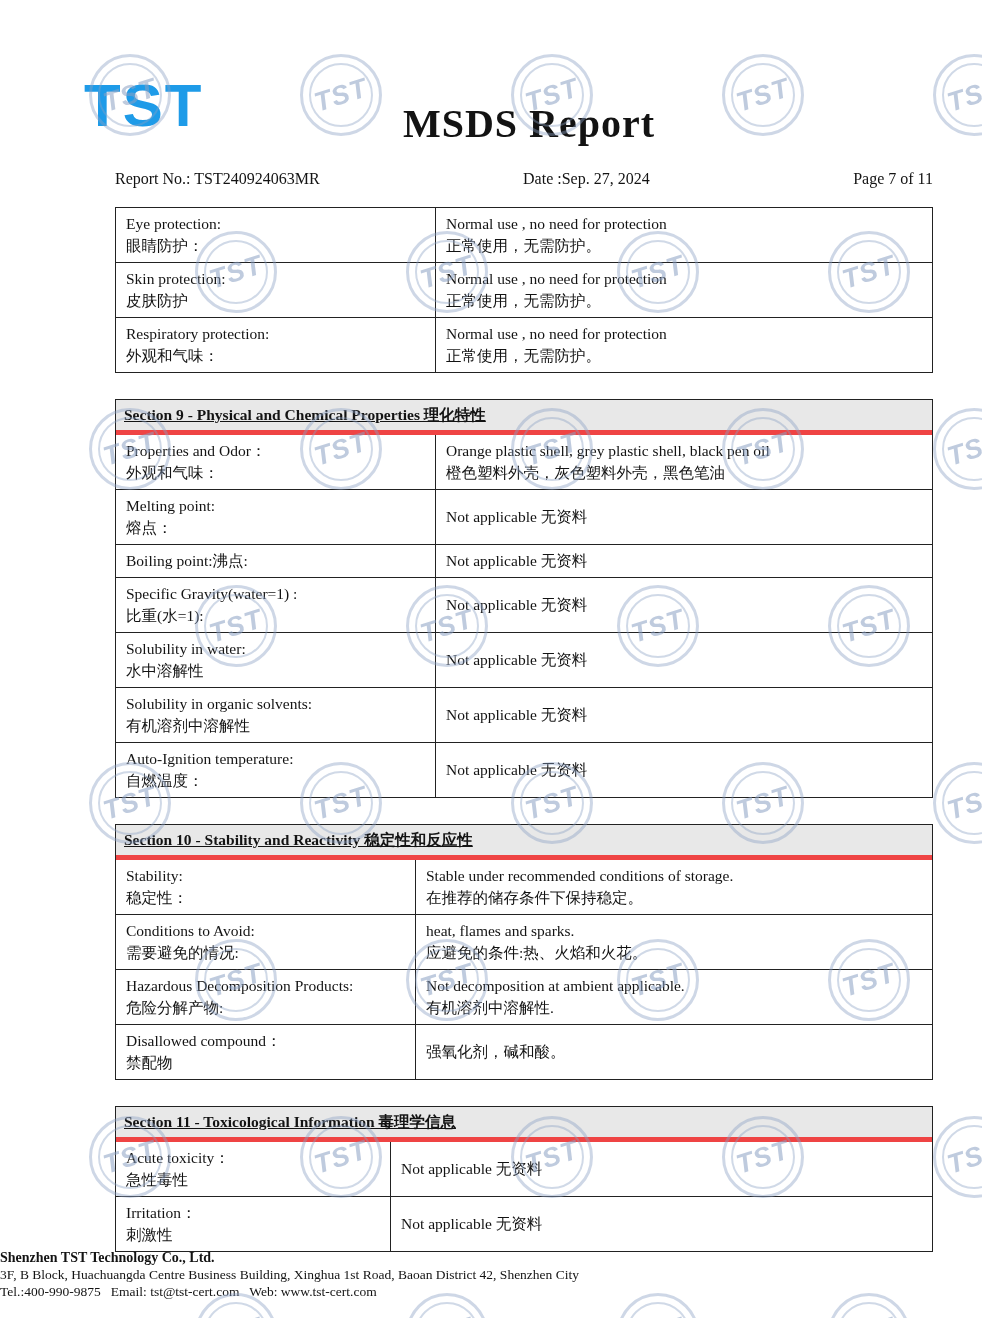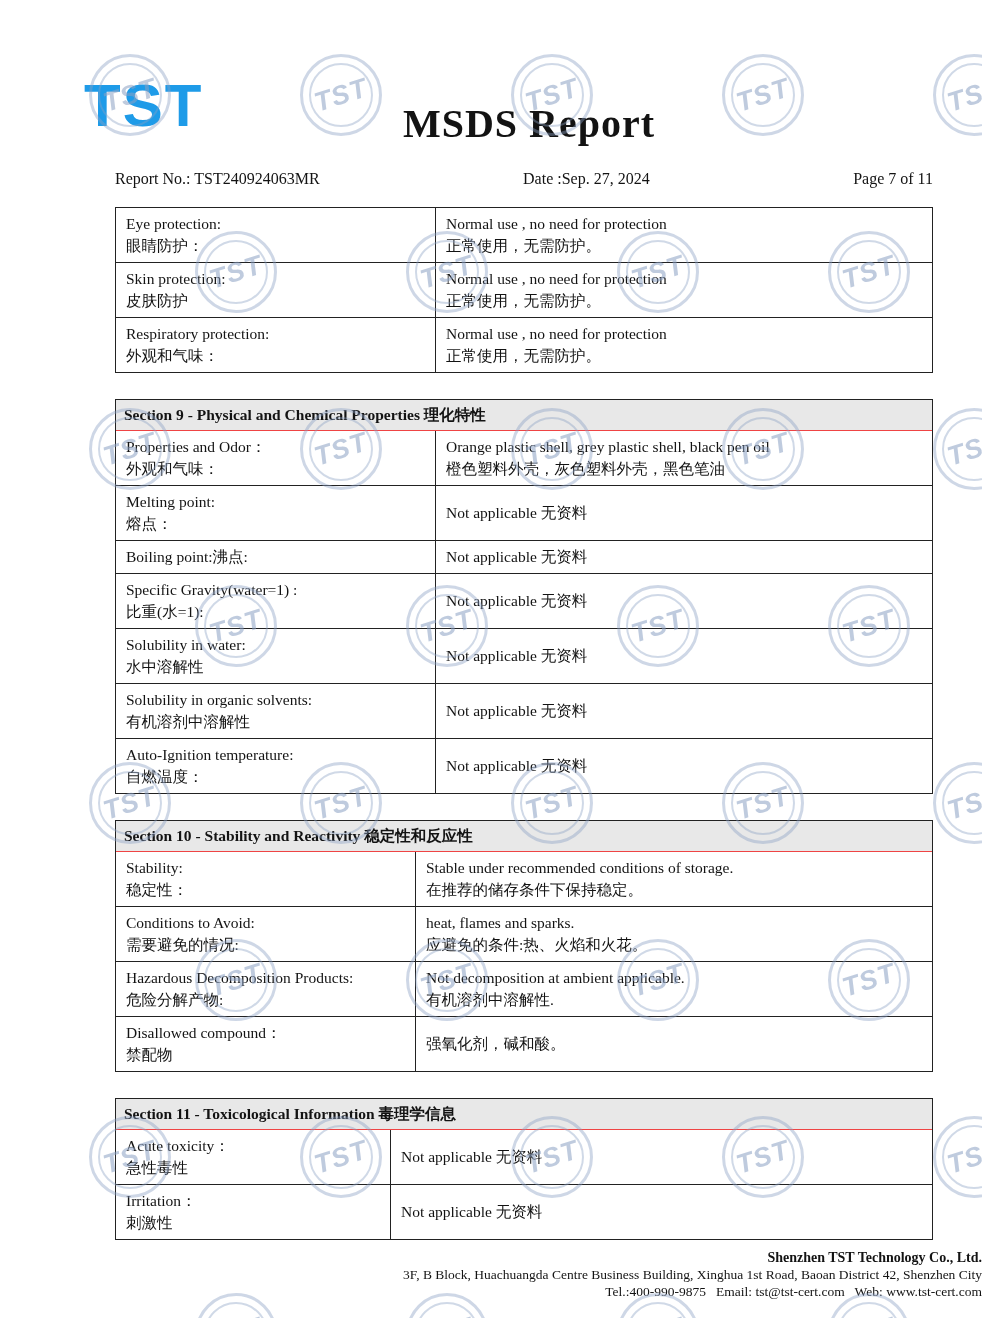--- a/index.html
+++ b/index.html
@@ -44,37 +44,37 @@
     display:flex; justify-content:space-between;
     font-size:16px;
   }
 
   
   .content { position:relative; z-index:2; padding:207px 49px 0 115px; }
 
   .tbl { border:1px solid #222; border-bottom:none; margin-bottom:26px; background:transparent; }
   .sec-header {
     background:rgba(0,0,0,.09);
-    border-bottom:1px solid #ef4444;
+    border-bottom:5px solid #ef4444;
     font-weight:700; font-size:15.5px;
-    padding:4px 8px; line-height:22px;
+    padding:4px 8px; line-height:22px;text-decoration:underline;
   }
   .row { display:flex; border-bottom:1px solid #222; }
   .cell { padding:5px 10px; display:flex; flex-direction:column; justify-content:center; }
   .cell.label { border-right:1px solid #222; flex:none; }
   .cell.value { flex:1; }
   .line { line-height:22px; font-size:15.5px; }
   .col320 .cell.label { width:320px; }
   .col300 .cell.label { width:300px; }
   .col275 .cell.label { width:275px; }
 
   
   .footer {
     position:absolute; left:0; right:0; bottom:18px; z-index:2;
-    text-align:right; line-height:17px;
+    text-align:left; line-height:17px;
   }
   .footer .company { font-weight:700; font-size:14px; }
   .footer .addr, .footer .contact { font-size:13.5px; white-space:pre-wrap; }
 </style>
 </head>
 <body>
 
 <div class="page">
 
   <div class="logo">TST</div>

